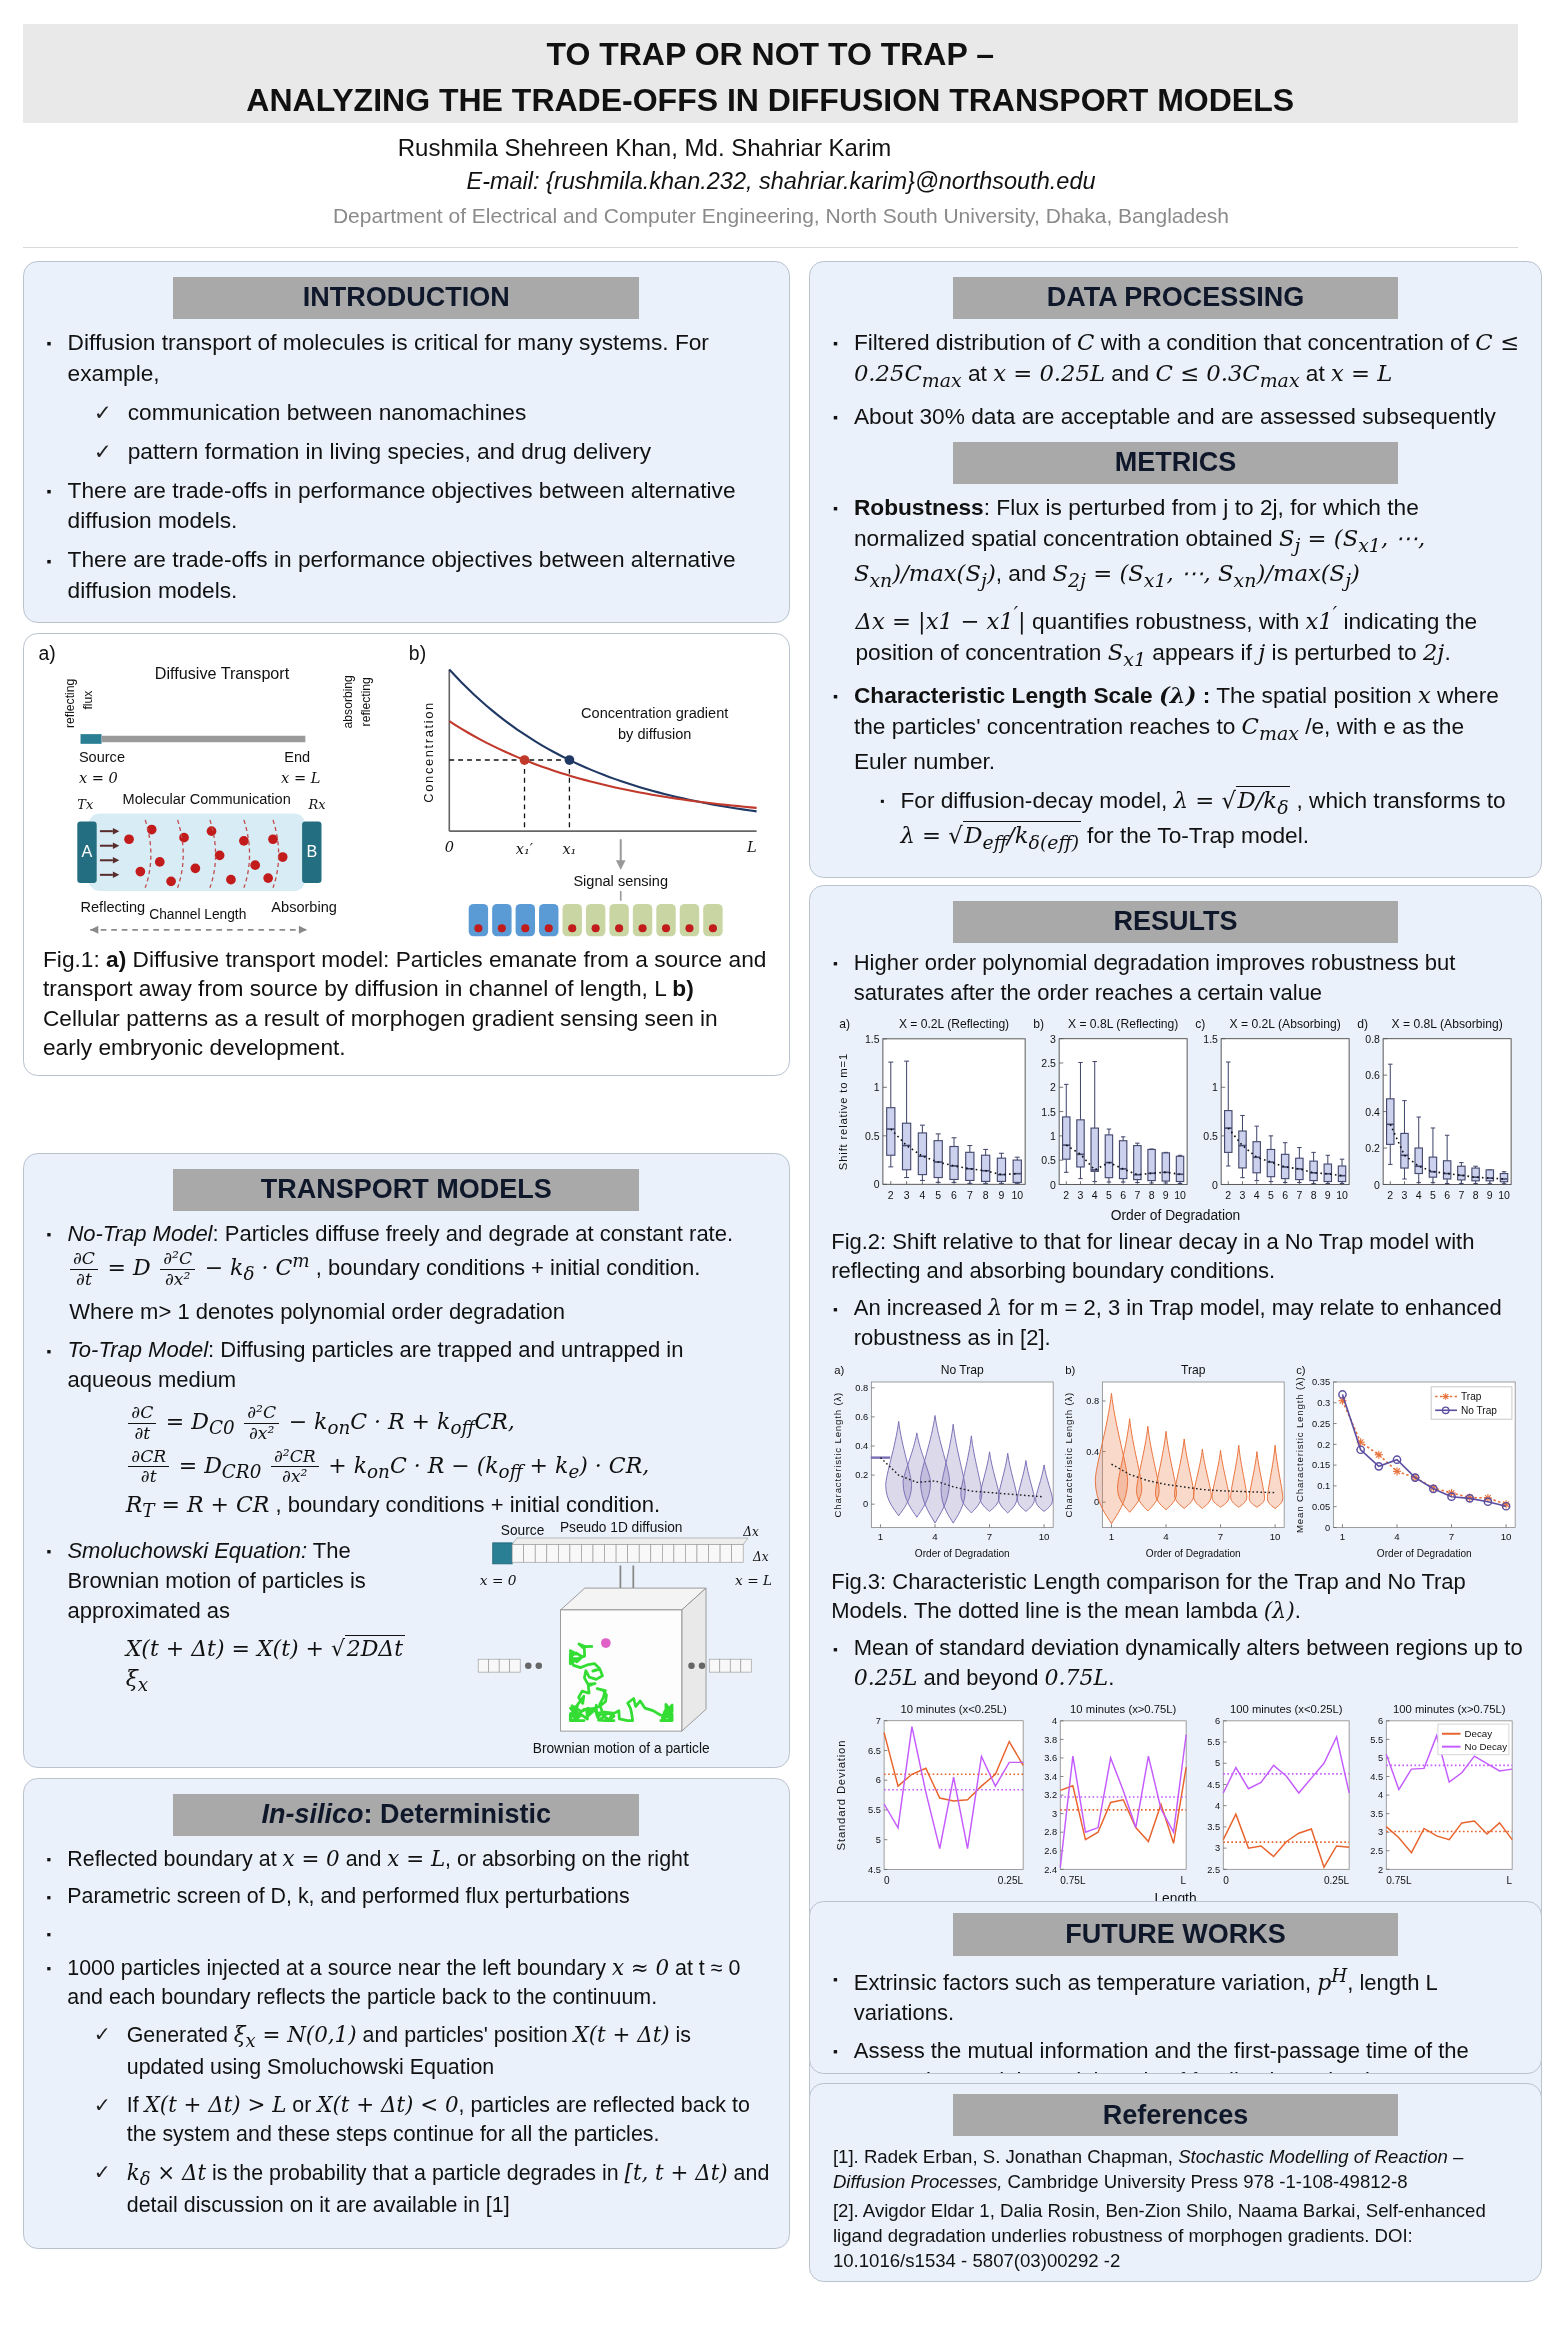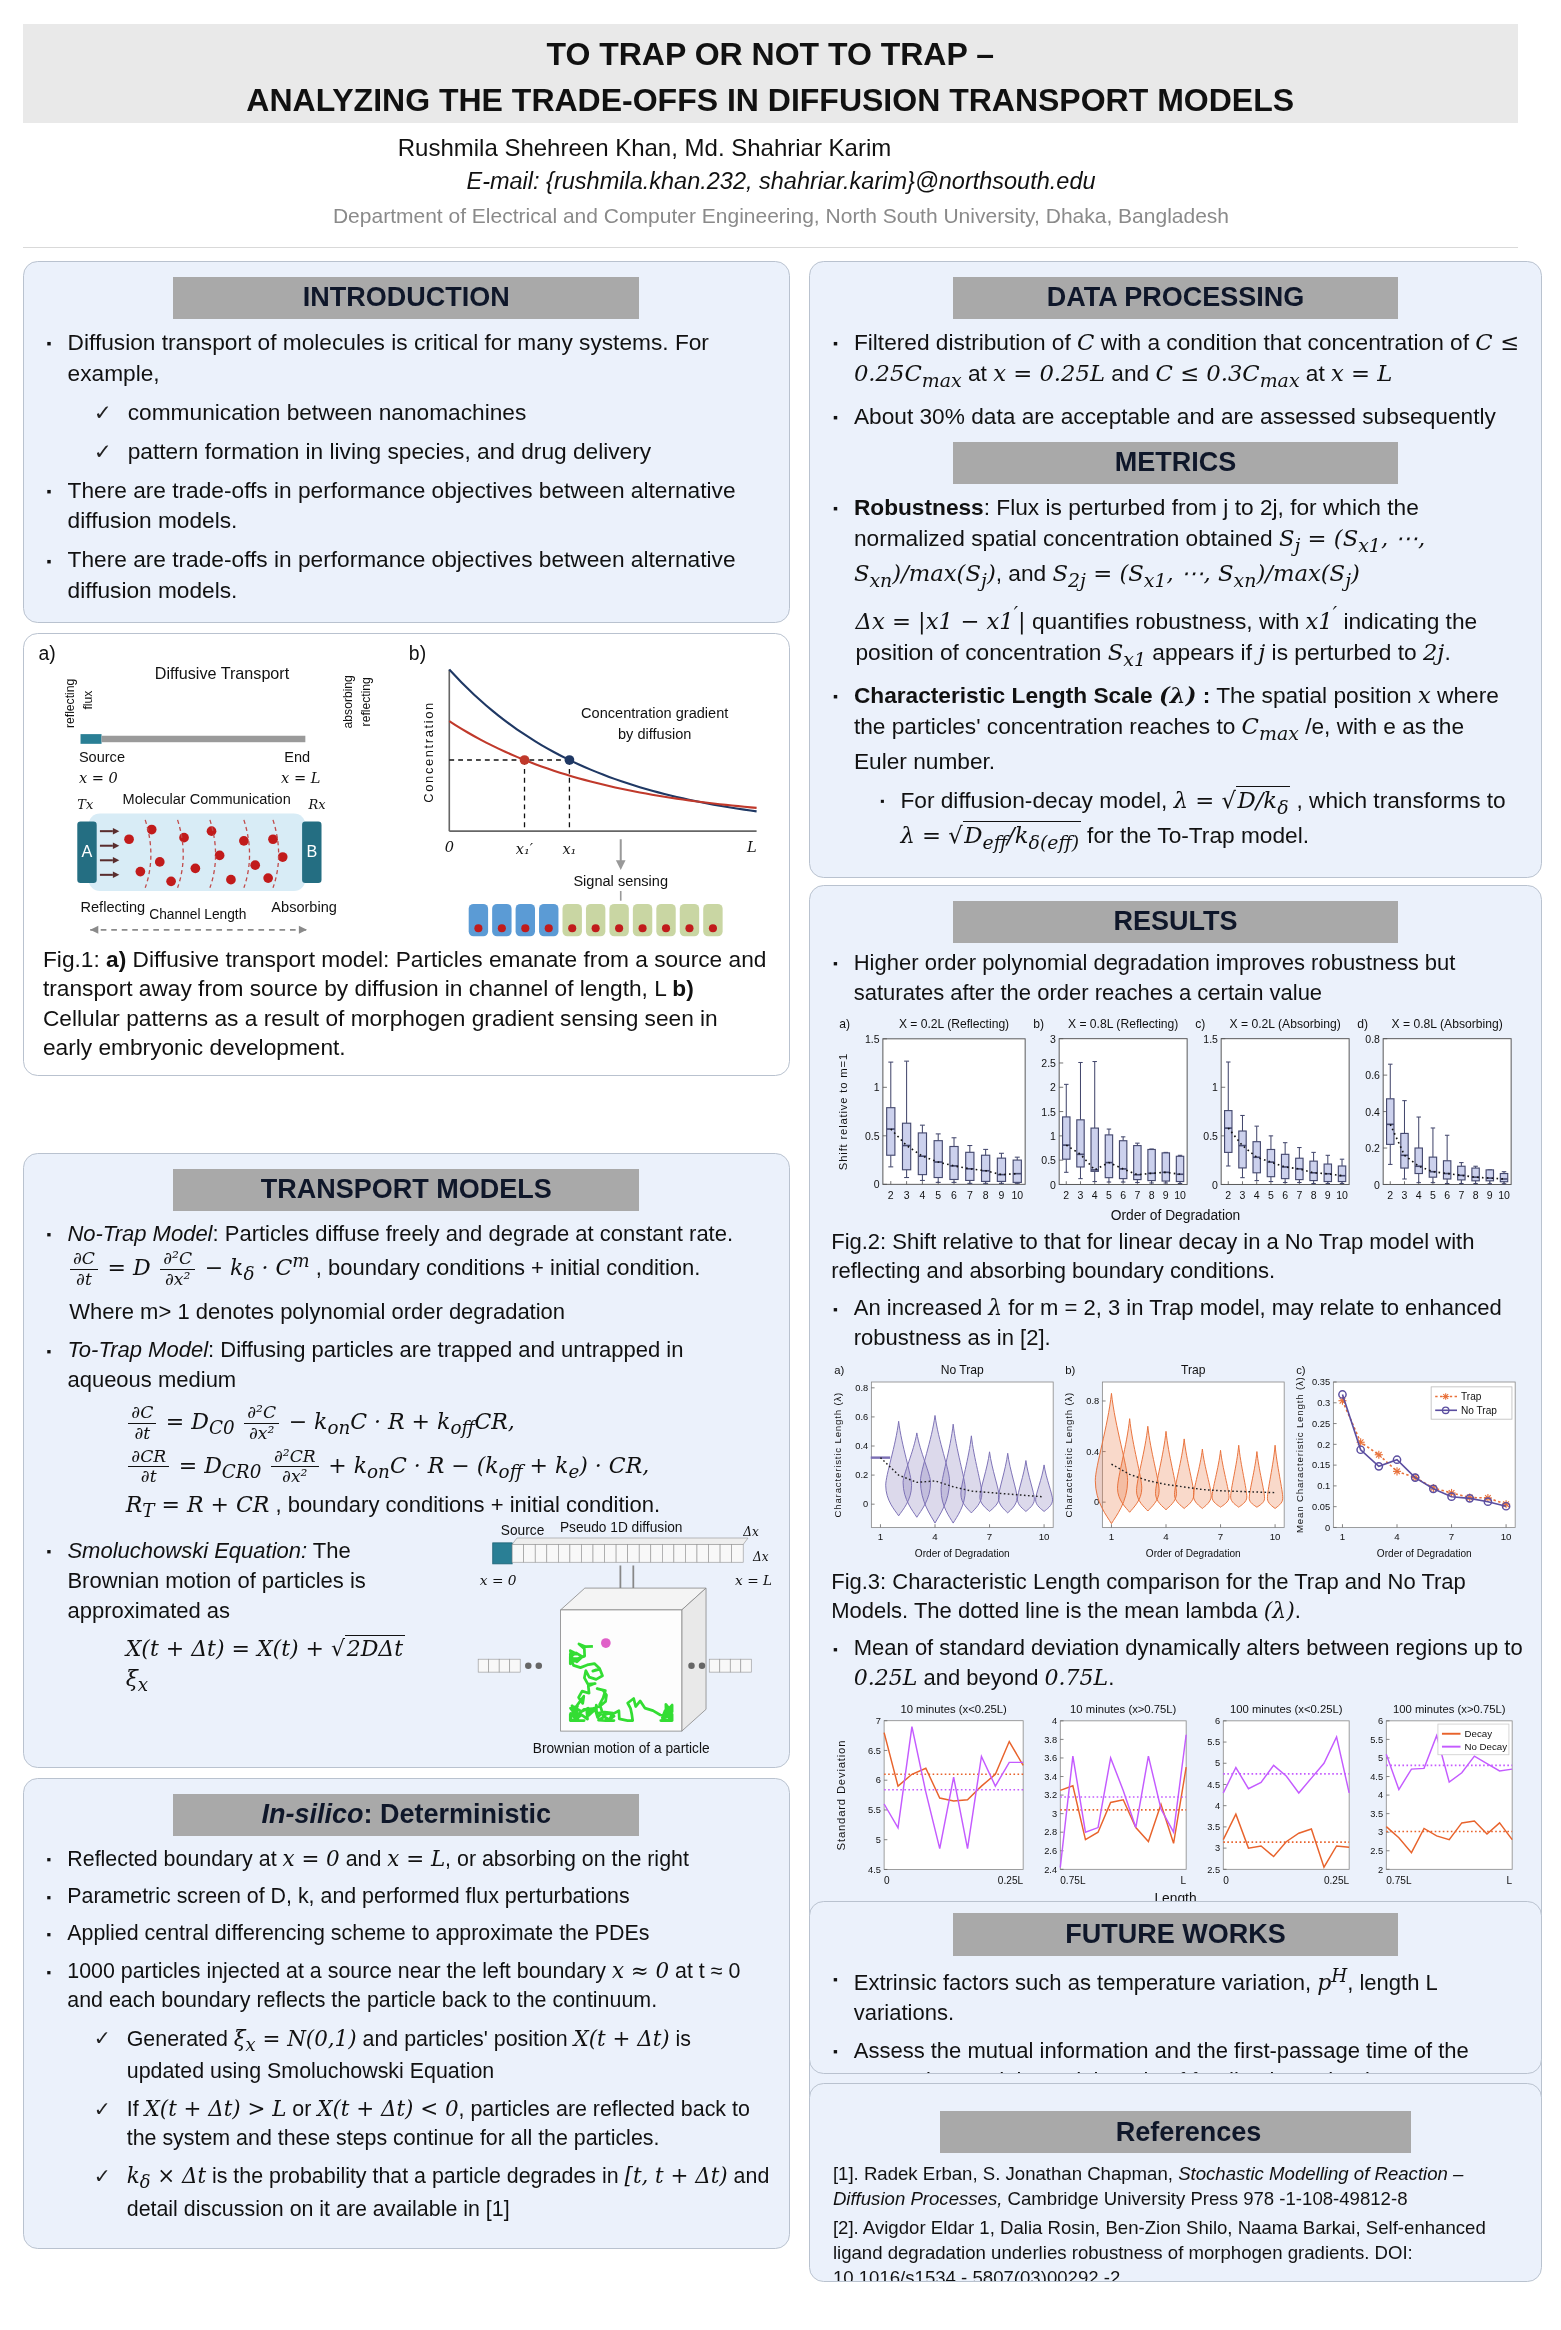--- a/index.html
+++ b/index.html
@@ -298,21 +298,20 @@
       <div class="li b">
         <span class="mk">▪</span>
         <span class="tx">Reflected boundary at <span class="eq">x = 0</span> and <span class="eq">x = L</span>, or absorbing on the right</span>
       </div>
       <div class="li b">
         <span class="mk">▪</span>
         <span class="tx">Parametric screen of D, k, and performed flux perturbations</span>
       </div>
       <div class="li b">
         <span class="mk">▪</span>
-        <span class="tx">Applied central differencing scheme to approximate the PDEs</span>
       </div>
     </div>
   <div class="items" style="font-size:21.4px;" id="stoch-items">
       <div class="li b">
         <span class="mk">▪</span>
         <span class="tx">1000 particles injected at a source near the left boundary <span class="eq">x ≈ 0</span> at t ≈ 0 and each boundary reflects the particle back to the continuum.</span>
       </div>
       <div class="li c">
         <span class="mk">✓</span>
         <span class="tx">Generated <span class="eq">ξ<sub>x</sub> = N(0,1)</span> and particles' position <span class="eq">X(t + Δt)</span> is updated using Smoluchowski Equation</span>
@@ -1024,19 +1023,19 @@
         <span class="tx">Extrinsic factors such as temperature variation, <span class="eq">p<sup>H</sup></span>, length L variations.</span>
       </div>
       <div class="li b">
         <span class="mk">▪</span>
         <span class="tx">Assess the mutual information and the first-passage time of the competing models, and the role of feedback mechanisms</span>
       </div>
     </div>
 </div>
 
 <div class="panel" style="left:809px;top:2083px;width:733px;height:199px;">
-  <div class="hdrbar" style="margin-top:22px;margin-bottom:8px;padding-left:26px;">References</div>
+  <div class="hdrbar" style="margin-top:5px;margin-bottom:8px;">References</div>
   <div id="ref-items" style="font-size:18.6px;line-height:1.35;">
       <div style="margin: 3.2px 4.9px;">[1]. Radek Erban, S. Jonathan Chapman, <i>Stochastic Modelling of Reaction – Diffusion Processes,</i> Cambridge University Press 978 -1-108-49812-8</div>
       <div style="margin: 3.2px 4.9px;">[2]. Avigdor Eldar 1, Dalia Rosin, Ben-Zion Shilo, Naama Barkai, Self-enhanced ligand degradation underlies robustness of morphogen gradients. DOI: 10.1016/s1534 - 5807(03)00292 -2</div>
     </div>
 </div>
 
 
 </body></html>

